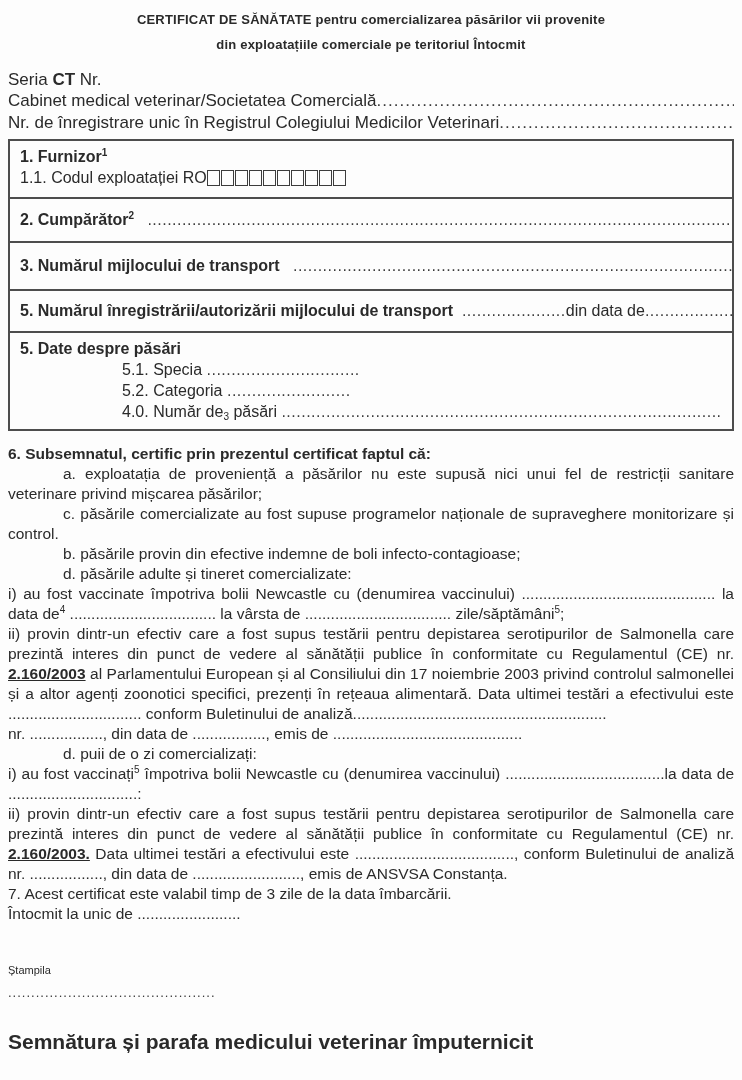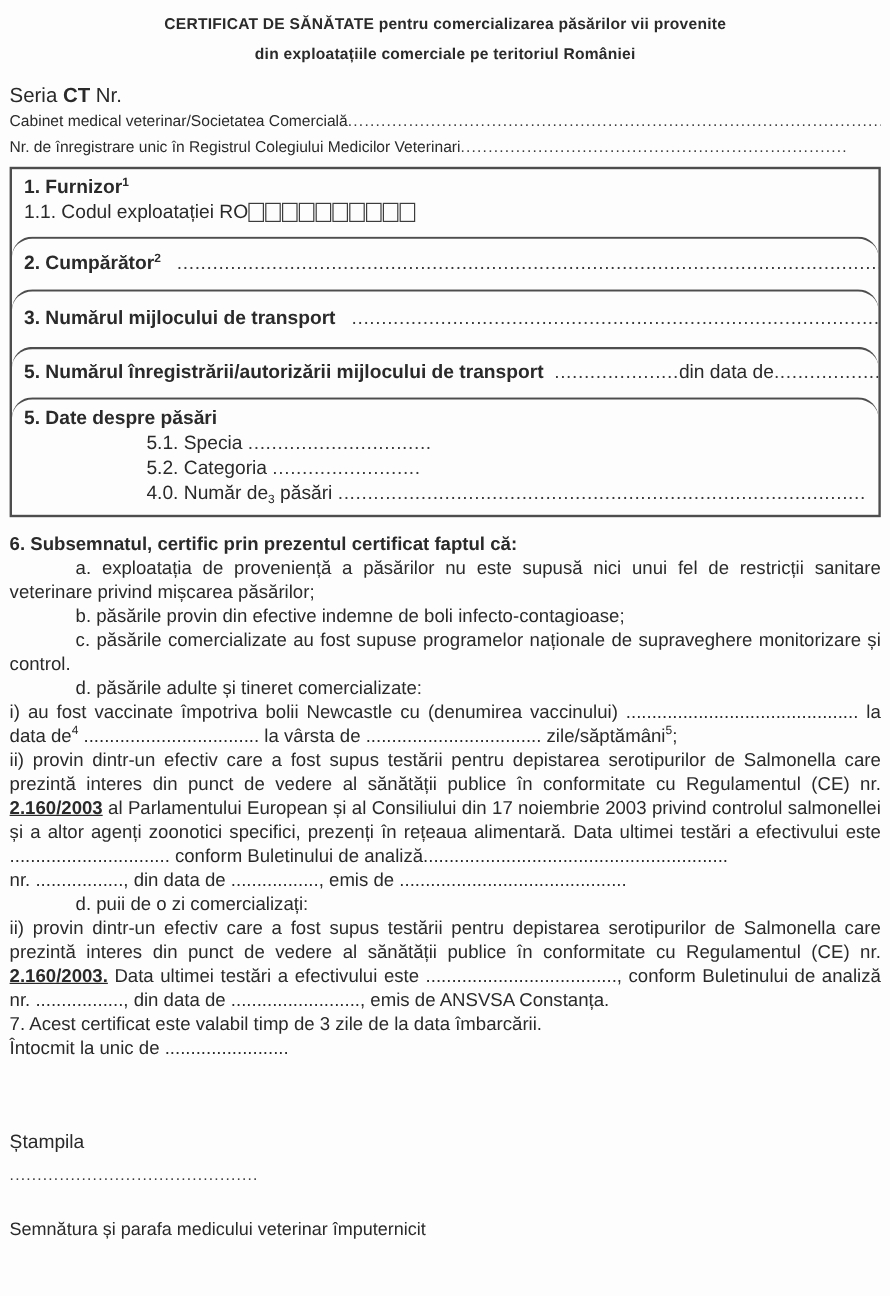--- a/index.html
+++ b/index.html
@@ -11,26 +11,26 @@
     color: #2a2a2a;
     font-family: "Liberation Sans", "DejaVu Sans", sans-serif;
   }
   .page { padding: 7px 8px 0 8px; }
 
   .title { text-align: center; font-weight: bold; font-size: 13px; line-height: 25px; letter-spacing: 0.2px; }
 
   .seria { font-size: 17px; margin-top: 13px; }
   .seria b { font-weight: bold; }
 
-  .dotline { display: flex; font-size: 13px; line-height: 22px; white-space: nowrap; justify-content: flex-end; }
+  .dotline { display: flex; font-size: 17px; line-height: 22px; white-space: nowrap; justify-content: flex-end; }
   .dotline .leader { flex: 1 1 auto; overflow: hidden; letter-spacing: 1px; color: #3a3a3a; }
 
   
   .formbox { border: 2px solid #4d4d4d; margin-top: 5px; }
-  .formrow { border-top: 2px solid #4d4d4d; font-size: 16px; line-height: 21px; border-radius: 17px; }
+  .formrow { border-top: 2px solid #4d4d4d; font-size: 16px; line-height: 21px; }
   .formrow:first-child { border-top: none; }
   .row-pad-1 { padding: 5px 10px 6px 10px; }
   .row-pad-2 { padding: 10px 10px 11px 10px; }
   .row-pad-3 { padding: 12px 10px 13px 10px; }
   .row-pad-4 { padding: 9px 10px 10px 10px; }
   .row-pad-5 { padding: 5px 10px 7px 10px; }
   .formrow b { font-weight: bold; }
   sup { font-size: 10px; line-height: 0; vertical-align: 6px; }
   sub.fnmark { font-size: 10px; line-height: 0; vertical-align: -3px; }
   .dots { color: #3a3a3a; letter-spacing: 0.5px; }
@@ -40,32 +40,32 @@
   .nowrap-line { white-space: nowrap; overflow: hidden; }
 
   
   .sec6 { margin-top: 13px; font-size: 15.5px; line-height: 20px; }
   .sec6 .heading { font-weight: bold; }
   .para { text-align: justify; }
   .indent { text-indent: 55px; }
   .reg { font-weight: bold; text-decoration: underline; }
 
   
-  .stamp { font-size: 16px; margin-top: 60px; }
+  .stamp { font-size: 11px; margin-top: 40px; }
   .stamp-dots { font-size: 13px; letter-spacing: 1px; color: #3a3a3a; margin-top: 9px; }
-  .signature { font-size: 15px; margin-top: 30px; }
+  .signature { font-size: 21px; margin-top: 30px; font-weight: bold; }
 </style>
 </head>
 <body>
 
 <div class="page">
 
   <div class="title">
     <div>CERTIFICAT DE SĂNĂTATE pentru comercializarea păsărilor vii provenite</div>
-    <div>din exploatațiile comerciale pe teritoriul României</div>
+    <div>din exploatațiile comerciale pe teritoriul Întocmit</div>
   </div>
 
   <div class="seria"><span>Seria </span><b>CT</b><span> Nr.</span></div>
 
   <div class="dotline">
       <span>Cabinet medical veterinar/Societatea Comercială </span>
       <span class="leader">......................................................................................................................................</span>
     </div>
 
   <div class="dotline">
@@ -91,27 +91,28 @@
       <div class="sub-item"><span>5.1. Specia </span><span class="dots">...............................</span></div>
       <div class="sub-item"><span>5.2. Categoria  </span><span class="dots">.........................</span></div>
       <div class="sub-item nowrap-line"><span>4.0. Număr de</span><sub class="fnmark">3</sub><span> păsări </span><span class="dots">.........................................................................................................................</span></div>
     </div>
 
   </div>
 
   <div class="sec6">
     <div class="heading">6. Subsemnatul, certific prin prezentul certificat faptul că:</div>
     <div class="para indent">a. exploatația de  proveniență  a  păsărilor nu este supusă nici unui fel de restricții sanitare veterinare privind mișcarea păsărilor;</div>
+    <div class="para indent">c. păsările comercializate  au  fost  supuse  programelor  naționale  de  supraveghere monitorizare și control.</div>
     <div class="para indent">b. păsările provin din efective indemne de boli infecto-contagioase;</div>
-    <div class="para indent">c. păsările comercializate  au  fost  supuse  programelor  naționale  de  supraveghere monitorizare și control.</div>
     <div class="para indent">d. păsările adulte și tineret comercializate:</div>
     <div class="para"><span>i) au fost vaccinate împotriva bolii Newcastle cu (denumirea vaccinului) ............................................. la data de</span><sup>4</sup><span> .................................. la vârsta de  .................................. zile/săptămâni</span><sup>5</sup><span>;</span></div>
     <div class="para"><span>ii) provin dintr-un efectiv care a fost supus testării pentru depistarea serotipurilor de Salmonella care prezintă interes din punct de vedere al sănătății publice în conformitate cu Regulamentul (CE) nr. </span><span class="reg">2.160/2003</span><span> al Parlamentului European și al Consiliului din 17 noiembrie 2003 privind controlul salmonellei și a altor agenți zoonotici specifici, prezenți în rețeaua alimentară. Data ultimei testări a efectivului este ............................... conform Buletinului de analiză...........................................................</span></div>
     <div class="para">nr. ................., din data de ................., emis de ............................................</div>
     <div class="para indent">d. puii de o zi comercializați:</div>
+    <div class="para"><span>i) au fost vaccinați</span><sup>5</sup><span> împotriva bolii Newcastle cu (denumirea vaccinului) .....................................la data de ..............................:</span></div>
     <div class="para"><span>ii) provin dintr-un efectiv care a fost supus testării  pentru  depistarea  serotipurilor de Salmonella care prezintă interes din punct de vedere  al  sănătății  publice  în  conformitate  cu  Regulamentul (CE) nr. </span><span class="reg">2.160/2003.</span><span> Data ultimei testări a efectivului este ....................................., conform Buletinului de analiză nr. ................., din data de ........................., emis de ANSVSA Constanța.</span></div>
     <div class="para">7. Acest certificat este valabil timp de 3 zile de la data îmbarcării.</div>
     <div class="para">Întocmit la unic de ........................</div>
   </div>
 
   <div class="stamp">Ștampila</div>
   <div class="stamp-dots">.............................................</div>
   <div class="signature">Semnătura și parafa medicului veterinar împuternicit</div>
 
 </div>

